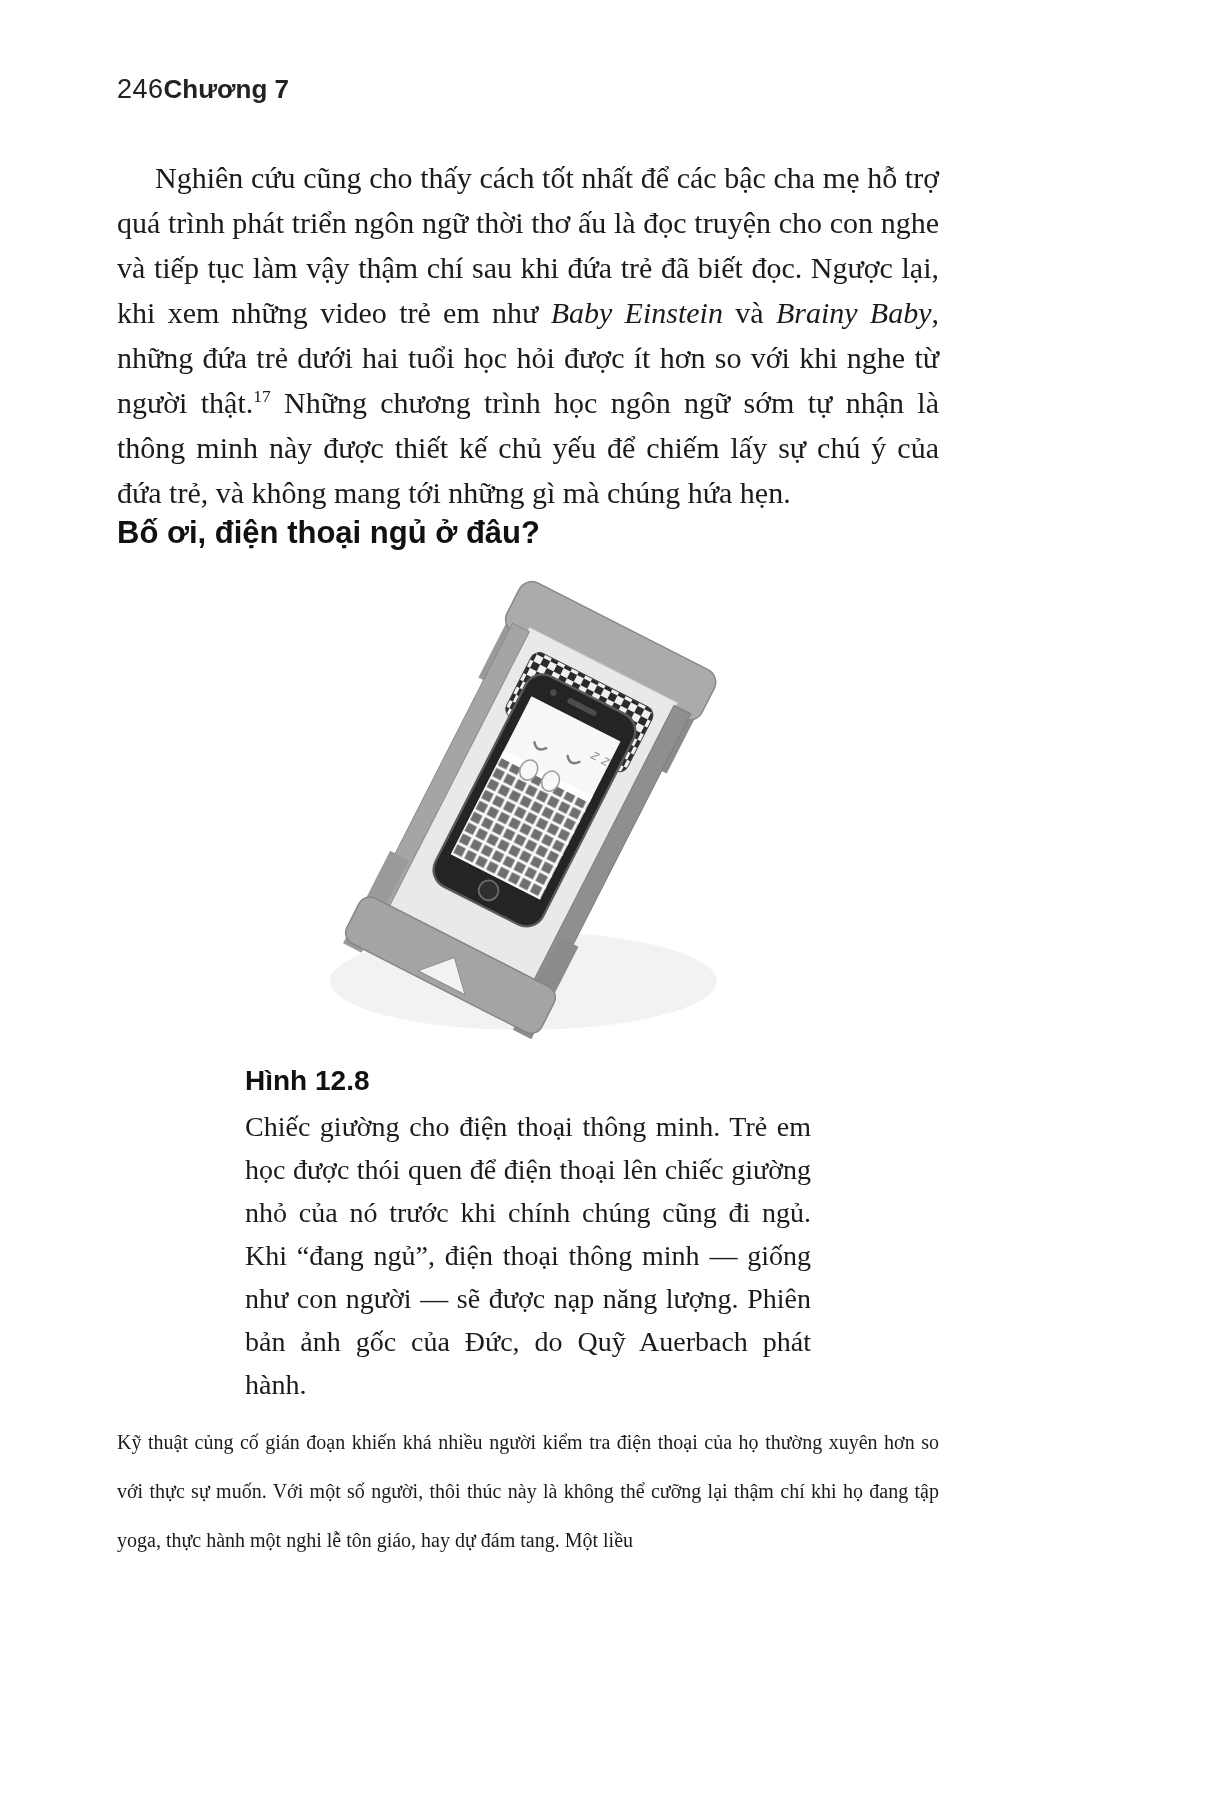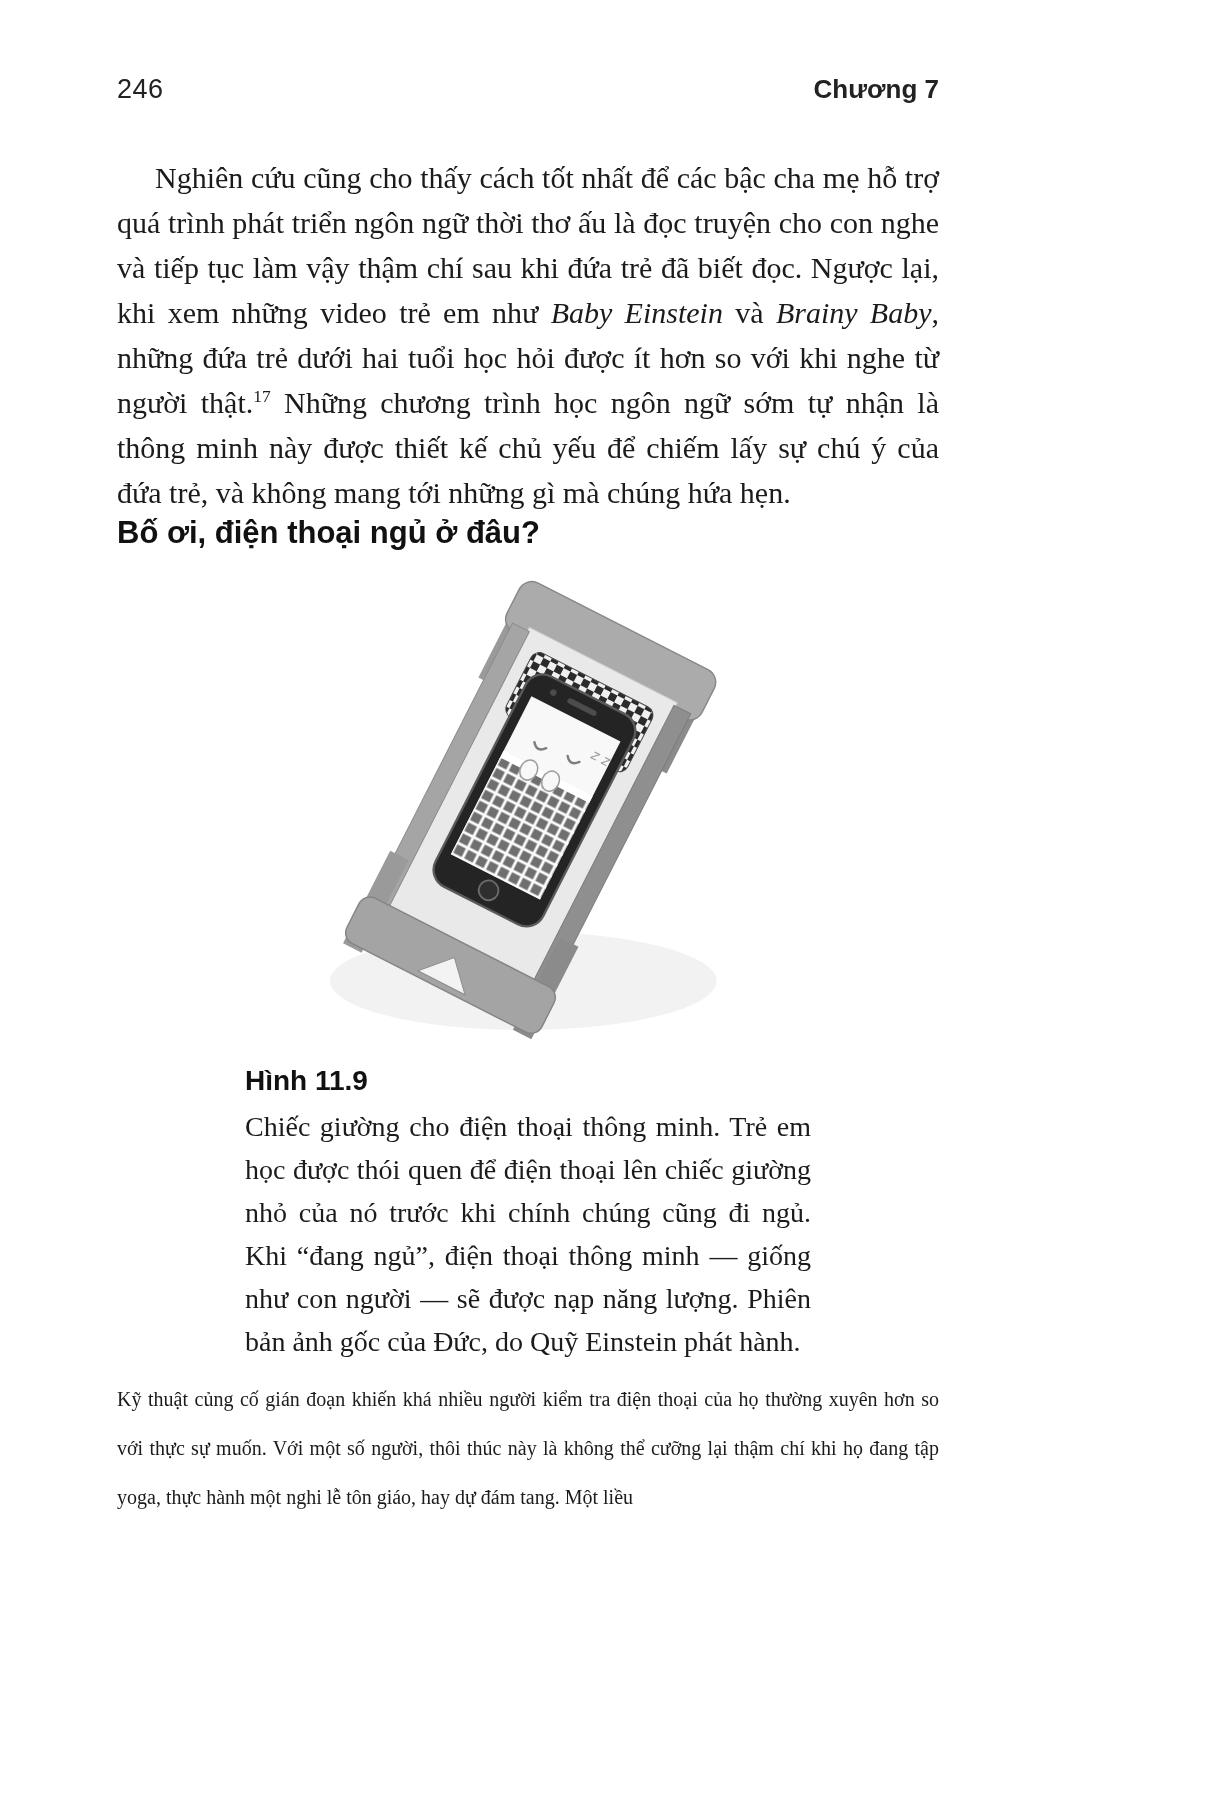--- a/index.html
+++ b/index.html
@@ -15,21 +15,20 @@
     overflow: hidden;
   }
   .content {
     position: absolute;
     left: 117px;
     top: 0;
     width: 822px;
   }
   .running-head {
     display: flex;
-    justify-content: space-between;
     align-items: baseline;
     margin-top: 74px;
     font-family: "Liberation Sans", sans-serif;
   }
   .page-num  { font-size: 27px; font-weight: 400; color: #222; letter-spacing: 0.5px; }
   .chapter   { font-size: 26px; font-weight: 700; color: #222; }
   .body-text {
     font-size: 30px;
     line-height: 45px;
     text-align: justify;
@@ -141,20 +140,20 @@
           <rect x="386" y="78" width="20" height="344" fill="#8f8f8f" stroke="#7c7c7c" stroke-width="1"></rect>
 
           <rect x="188" y="352" width="22" height="110" fill="#9a9a9a"></rect>
           <rect x="390" y="352" width="22" height="110" fill="#8b8b8b"></rect>
 
           <rect x="184" y="404" width="232" height="54" rx="13" fill="#a4a4a4" stroke="#848484" stroke-width="1.5"></rect>
           <polygon points="272,452 328,452 300,422" fill="#f3f3f3" stroke="#8c8c8c" stroke-width="1"></polygon>
         </g>
       </svg>
 
-      <div class="figure-label">Hình 11.9</div>
-      <p class="figure-caption">Chiếc giường cho điện thoại thông minh. Trẻ em học được thói quen để điện thoại lên chiếc giường nhỏ của nó trước khi chính chúng cũng đi ngủ. Khi “đang ngủ”, điện thoại thông minh — giống như con người — sẽ được nạp năng lượng. Phiên bản ảnh gốc của Đức, do Quỹ Einstein phát hành.</p>
+      <div class="figure-label">Hình 12.8</div>
+      <p class="figure-caption">Chiếc giường cho điện thoại thông minh. Trẻ em học được thói quen để điện thoại lên chiếc giường nhỏ của nó trước khi chính chúng cũng đi ngủ. Khi “đang ngủ”, điện thoại thông minh — giống như con người — sẽ được nạp năng lượng. Phiên bản ảnh gốc của Đức, do Quỹ Auerbach phát hành.</p>
     </div>
 
     <p class="body-text para2">Kỹ thuật củng cố gián đoạn khiến khá nhiều người kiểm tra điện thoại của họ thường xuyên hơn so với thực sự muốn. Với một số người, thôi thúc này là không thể cưỡng lại thậm chí khi họ đang tập yoga, thực hành một nghi lễ tôn giáo, hay dự đám tang. Một liều</p>
 
   </div>
 </div>
 
 </body></html>

